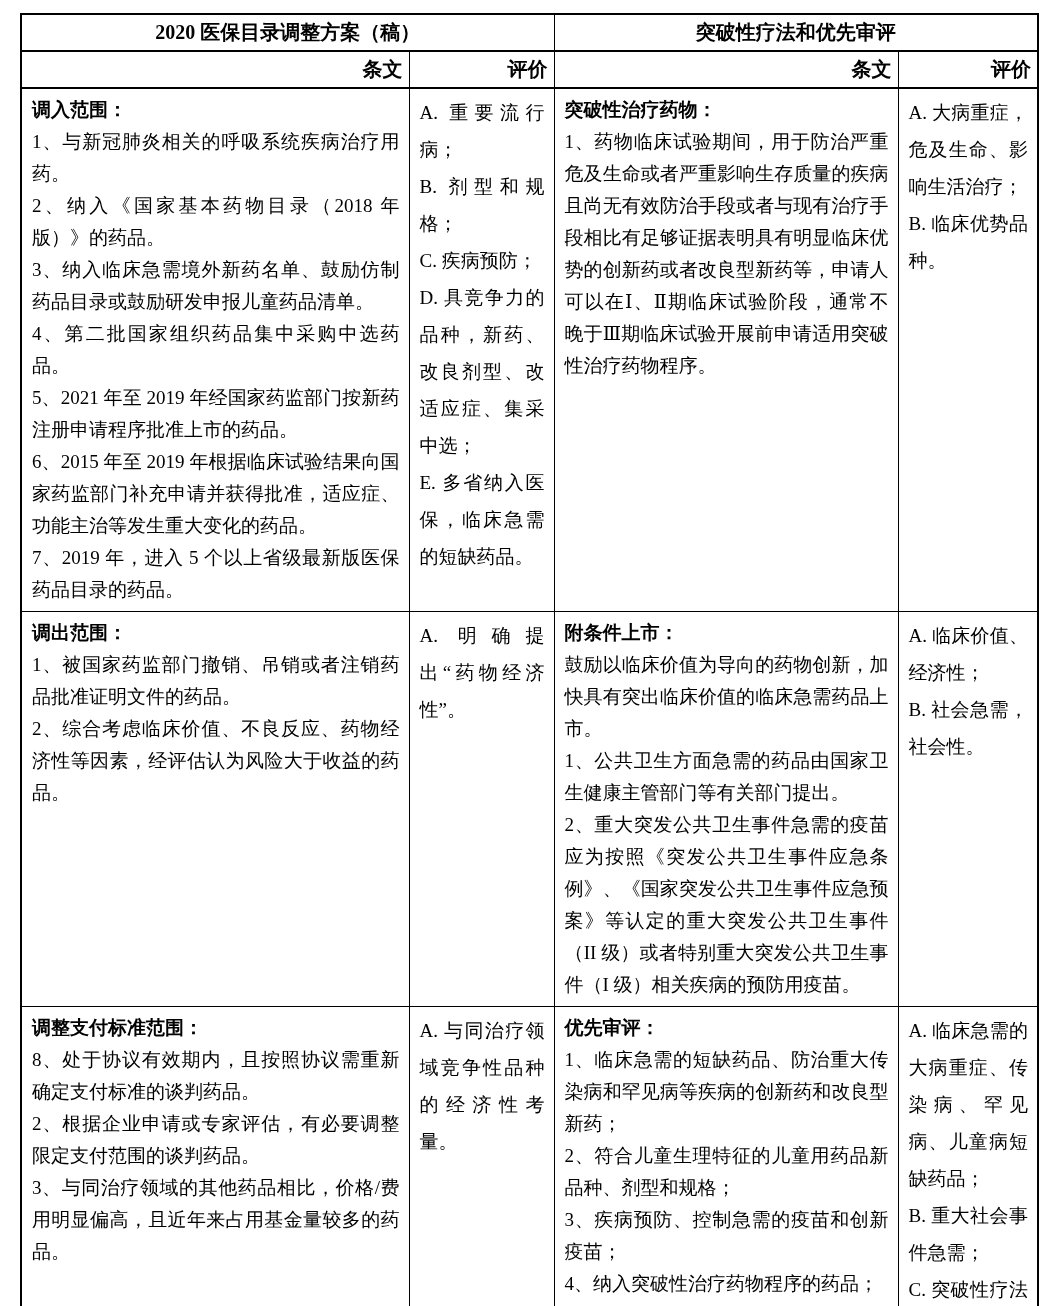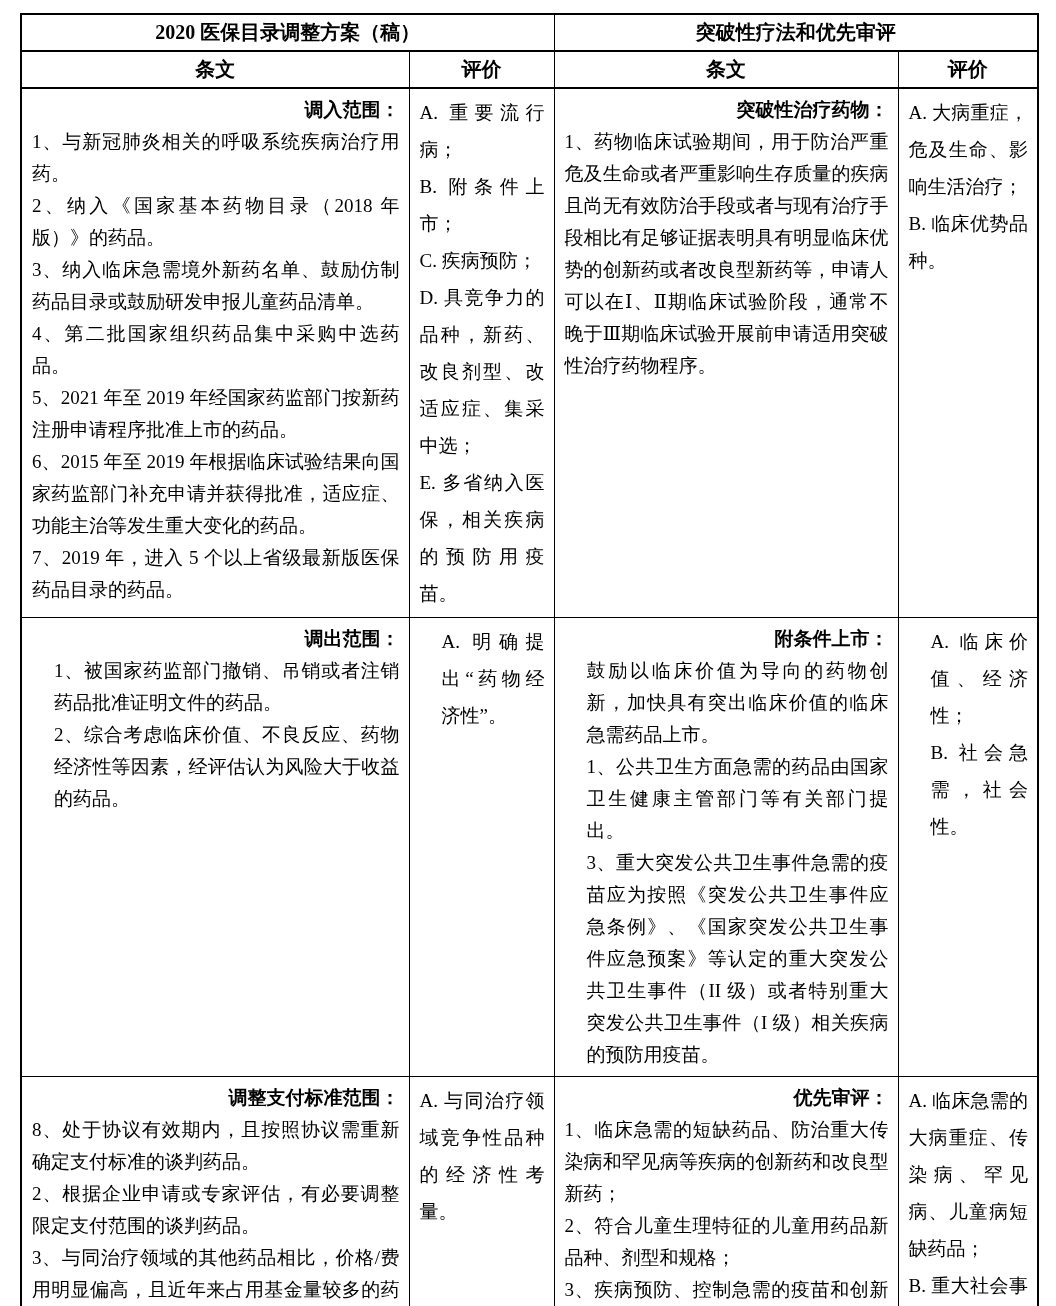--- a/index.html
+++ b/index.html
@@ -37,34 +37,35 @@
   }
   tr.group-header th {
     height: 32px;
     font-size: 20px;
     border-bottom: 2px solid #000000;
   }
   tr.col-header th {
     height: 36px;
     font-size: 20px;
     border-bottom: 2px solid #000000;
+    text-align: right;
   }
   
   tbody tr.row-1 td { height: 488px; }
-  tbody tr.row-2 td { height: 390px; padding-left: 32px; }
+  tbody tr.row-2 td { height: 390px; }
   tbody tr.row-3 td { height: 326px; }
 
   td.article p {
     margin: 0;
     line-height: 32px;
     text-align: justify;
   }
   td.article p.title {
     font-weight: bold;
-    text-align: right;
+    text-align: left;
   }
   td.eval p {
     margin: 0;
     line-height: 37px;
     font-weight: normal;
     text-align: justify;
   }
   col.c-article-left  { width: 388px; }
   col.c-eval-left     { width: 145px; }
   col.c-article-right { width: 344px; }
@@ -103,24 +104,24 @@
               <p>3、纳入临床急需境外新药名单、鼓励仿制药品目录或鼓励研发申报儿童药品清单。</p>
               <p>4、第二批国家组织药品集中采购中选药品。</p>
               <p>5、2021 年至 2019 年经国家药监部门按新药注册申请程序批准上市的药品。</p>
               <p>6、2015 年至 2019 年根据临床试验结果向国家药监部门补充申请并获得批准，适应症、功能主治等发生重大变化的药品。</p>
               <p>7、2019 年，进入 5 个以上省级最新版医保药品目录的药品。</p>
             </div>
         </td>
         <td class="eval">
           <div class="paras">
               <p>A. 重要流行病；</p>
-              <p>B. 附条件上市；</p>
+              <p>B. 剂型和规格；</p>
               <p>C. 疾病预防；</p>
               <p>D. 具竞争力的品种，新药、改良剂型、改适应症、集采中选；</p>
-              <p>E. 多省纳入医保，相关疾病的预防用疫苗。</p>
+              <p>E. 多省纳入医保，临床急需的短缺药品。</p>
             </div>
         </td>
         <td class="article">
           <p class="title">突破性治疗药物：</p>
           <div class="paras">
               <p>1、药物临床试验期间，用于防治严重危及生命或者严重影响生存质量的疾病且尚无有效防治手段或者与现有治疗手段相比有足够证据表明具有明显临床优势的创新药或者改良型新药等，申请人可以在Ⅰ、Ⅱ期临床试验阶段，通常不晚于Ⅲ期临床试验开展前申请适用突破性治疗药物程序。</p>
             </div>
         </td>
         <td class="eval">
           <div class="paras">
@@ -140,21 +141,21 @@
         <td class="eval">
           <div class="paras">
               <p>A. 明确提出“药物经济性”。</p>
             </div>
         </td>
         <td class="article">
           <p class="title">附条件上市：</p>
           <div class="paras">
               <p>鼓励以临床价值为导向的药物创新，加快具有突出临床价值的临床急需药品上市。</p>
               <p>1、公共卫生方面急需的药品由国家卫生健康主管部门等有关部门提出。</p>
-              <p>3、重大突发公共卫生事件急需的疫苗应为按照《突发公共卫生事件应急条例》、《国家突发公共卫生事件应急预案》等认定的重大突发公共卫生事件（II 级）或者特别重大突发公共卫生事件（I 级）相关疾病的预防用疫苗。</p>
+              <p>2、重大突发公共卫生事件急需的疫苗应为按照《突发公共卫生事件应急条例》、《国家突发公共卫生事件应急预案》等认定的重大突发公共卫生事件（II 级）或者特别重大突发公共卫生事件（I 级）相关疾病的预防用疫苗。</p>
             </div>
         </td>
         <td class="eval">
           <div class="paras">
               <p>A. 临床价值、经济性；</p>
               <p>B. 社会急需，社会性。</p>
             </div>
         </td>
       </tr>
       <tr class="row-3">

